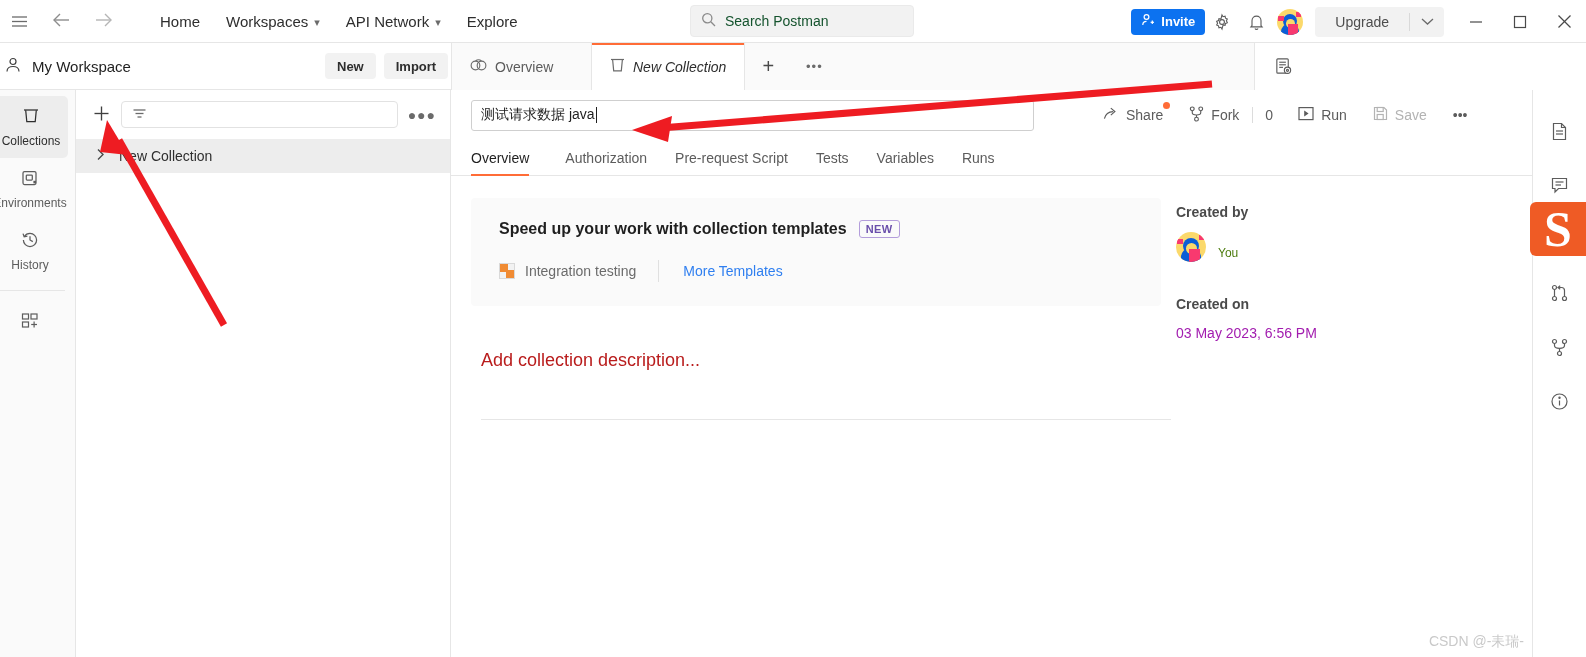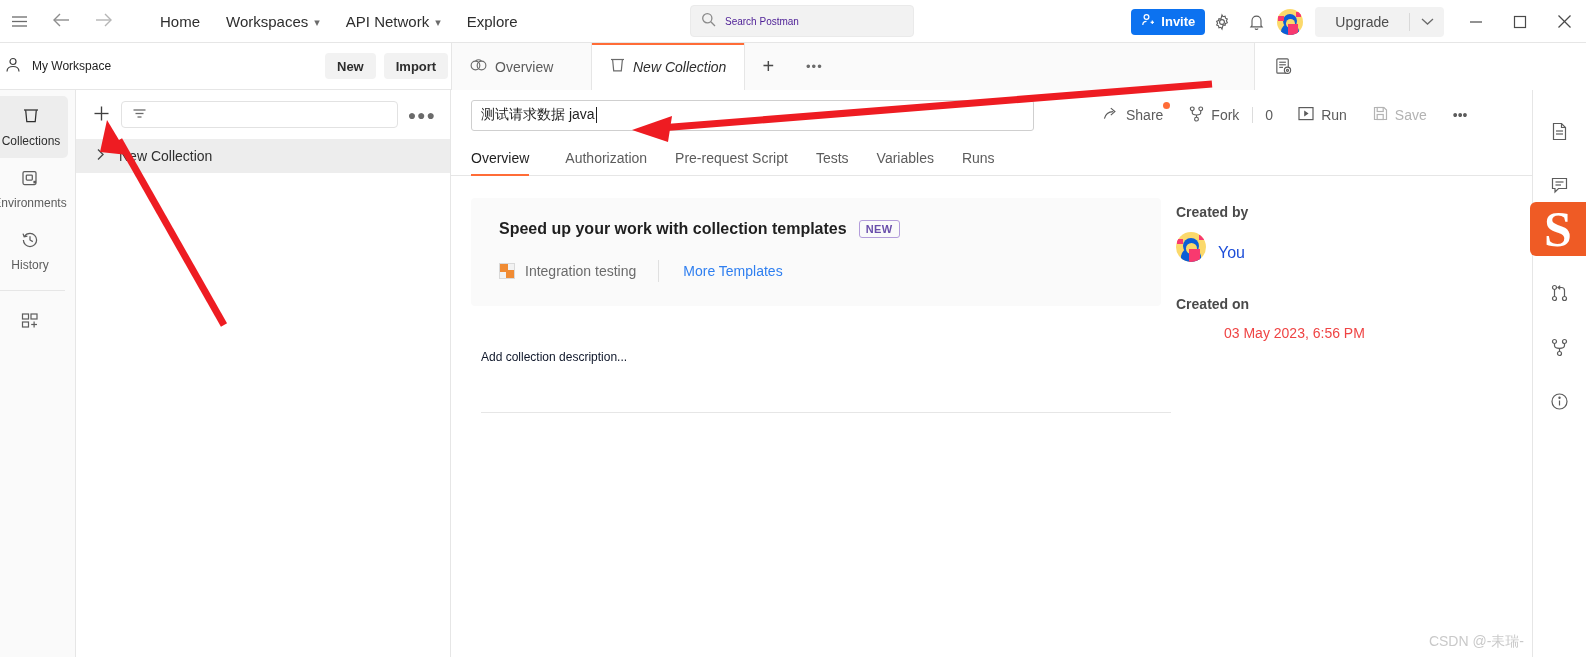--- a/index.html
+++ b/index.html
@@ -38,21 +38,21 @@
   .search-wrap {
     position:absolute; left: 690px; top: 0px;
     width: 224px; height: 32px; margin-top: 0;
   }
   .searchbox {
     width: 224px; height: 32px;
     background: #f2f2f2; border: 1px solid #eaeaea; border-radius: 4px;
     display:flex; align-items:center; padding: 0 10px; gap: 9px;
     margin-top: 5px;
   }
-  .searchbox .ph { color:#4c1d95; font-size: 10px; }
+  .searchbox .ph { color:#14532d; font-size: 14px; }
 
   .tb-right {
     position:absolute; right: 0; top:0; height: 43px;
     display:flex; align-items:center;
   }
   .invite-btn {
     background:#0c72f0; color:#fff; border-radius:4px;
     height:26px; padding: 0 10px; display:flex; align-items:center; gap:6px;
     font-size:13px; font-weight:bold;
   }
@@ -77,21 +77,21 @@
   .upgrade-caret { width:34px; height:30px; display:flex;align-items:center;justify-content:center;color:#6b6b6b;}
   .win-btns { display:flex; align-items:center; margin-left:10px; }
   .win-btn { width:44px;height:43px;display:flex;align-items:center;justify-content:center;color:#4a4a4a;}
 
   
   .wsrow {
     height: 47px; display:flex; align-items:center;
     border-bottom:1px solid #e6e6e6; background:#fff; position:relative;
   }
   .ws-left { display:flex; align-items:center; gap:10px; width:450px; padding-left: 4px;}
-  .ws-title { font-size:12px; color:#1f1f1f; }
+  .ws-title { font-size:15px; color:#1f1f1f; }
   .ws-btns { position:absolute; left: 325px; display:flex; gap:8px; }
   .pill-btn {
     background:#f2f2f2; border-radius:4px; height:26px; padding: 0 12px;
     display:flex;align-items:center; font-size:13px; font-weight:bold; color:#2e2e2e;
   }
 
   .tabs-strip {
     position:absolute; left:451px; top:0; right:332px; height:47px;
     display:flex; align-items:stretch; background:#fafafa;
     border-left:1px solid #e6e6e6;
@@ -209,34 +209,34 @@
   .puzzle {
     width:16px;height:16px; position:relative; flex:none;
     background:#f2f2f2; border:1px solid #d9d9d9;
   }
   .puzzle::before { content:""; position:absolute; left:0; top:0; width:8px;height:8px; background:#f08b33;}
   .puzzle::after { content:""; position:absolute; right:0; bottom:0; width:8px;height:8px; background:#f08b33;}
   .promo-div { width:1px; height:22px; background:#e0e0e0; }
   .promo-more { color:#2f7ff0; font-size:14px; padding-left: 24px; }
 
   .desc-area { width: 690px; padding: 44px 0 0 10px; }
-  .desc-ph { color:#0f172a; font-size:12px; }
+  .desc-ph { color:#b91c1c; font-size:18px; }
   .desc-rule { height:1px; background:#e6e6e6; width:690px; margin-top: 48px; margin-left:0;}
   .doc-link { color:#2f7ff0; font-size:14px; padding: 30px 0 0 10px; display:flex; align-items:center; gap:9px;}
 
   .meta-label { font-size:14px; font-weight:bold; color:#4a4a4a; }
   .meta-row { display:flex; align-items:center; gap:12px; margin-top: 12px;}
   .meta-av { width:30px;height:30px; border-radius:50%; }
   .meta-av .head { left:7px; top:6px; width:16px;height:16px;}
   .meta-av .body { left:5px; top:16px; width:20px;height:14px;}
   .meta-av .p3 { left:13px; top:17px; width:11px;height:13px;}
   .meta-av .inner { left:10px; top:11px; width:11px;height:11px;}
-  .meta-name { font-size:16px; color:#1d4ed8;margin-top:12px; }
+  .meta-name { font-size:12px; color:#4d7c0f;margin-top:12px; }
   .meta-block2 { margin-top: 34px; }
-  .meta-value { font-size:14px; color:#ef4444; margin-top: 13px; margin-left: 48px;}
+  .meta-value { font-size:14px; color:#a21caf; margin-top: 13px;}
 
   
   .rrail {
     width: 54px; background:#fff; border-left:1px solid #e6e6e6; flex:none;
     display:flex; flex-direction:column; align-items:center; padding-top: 14px; gap: 0;
   }
   .rrail-item { width:54px;height:54px; display:flex; align-items:center; justify-content:center; color:#5c5c5c;}
   .s-logo {
     position:absolute; right: 0px; top: 202px; width: 56px; height: 54px;
     display:flex; align-items:center; justify-content:center;

